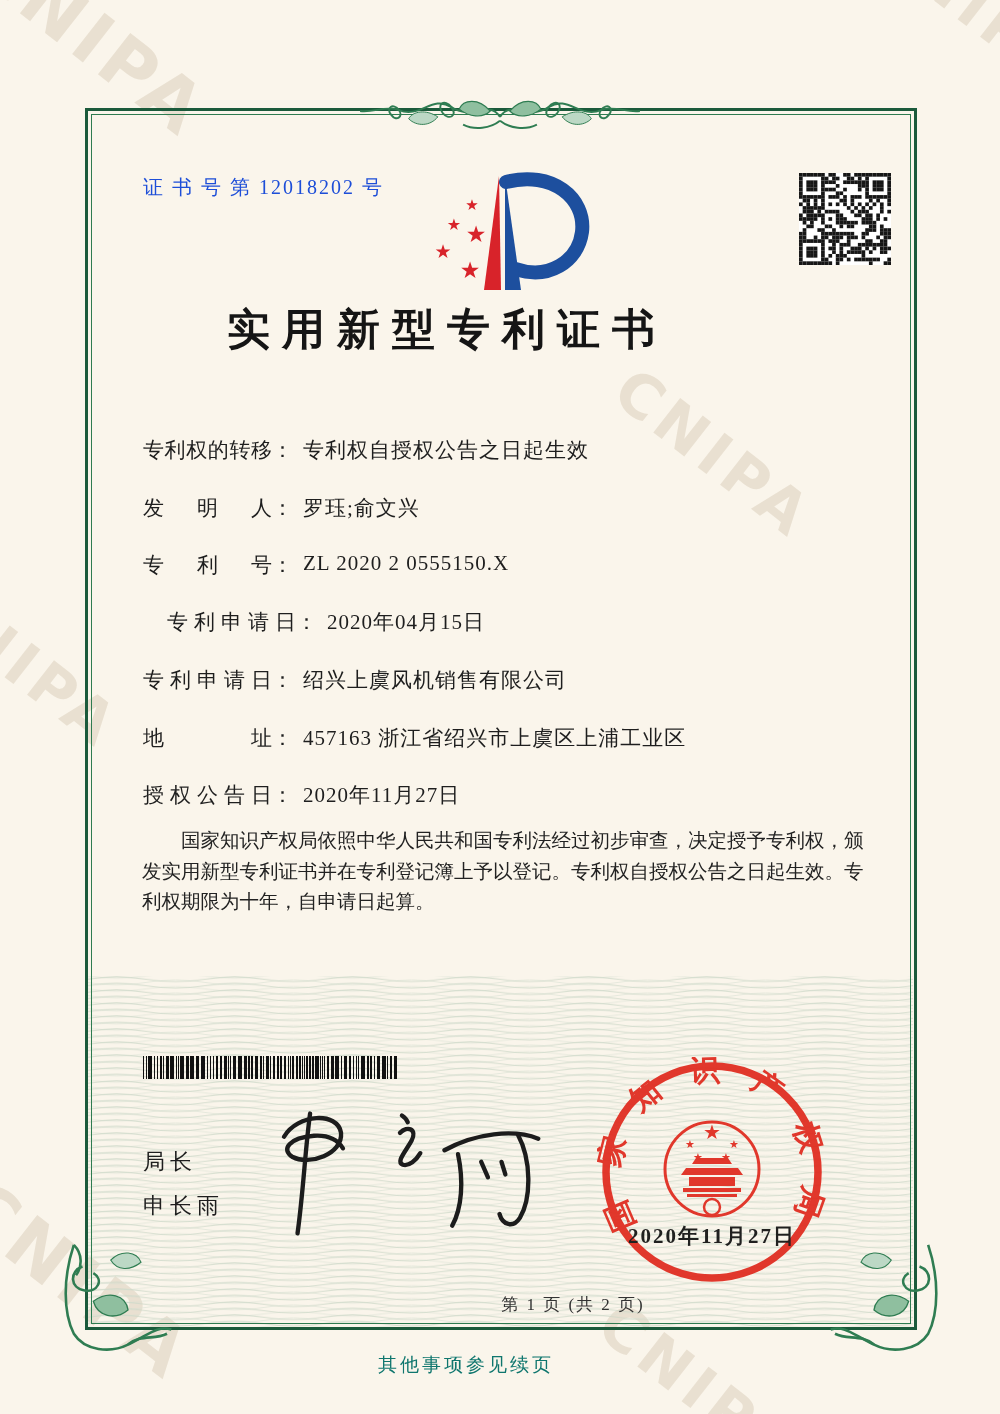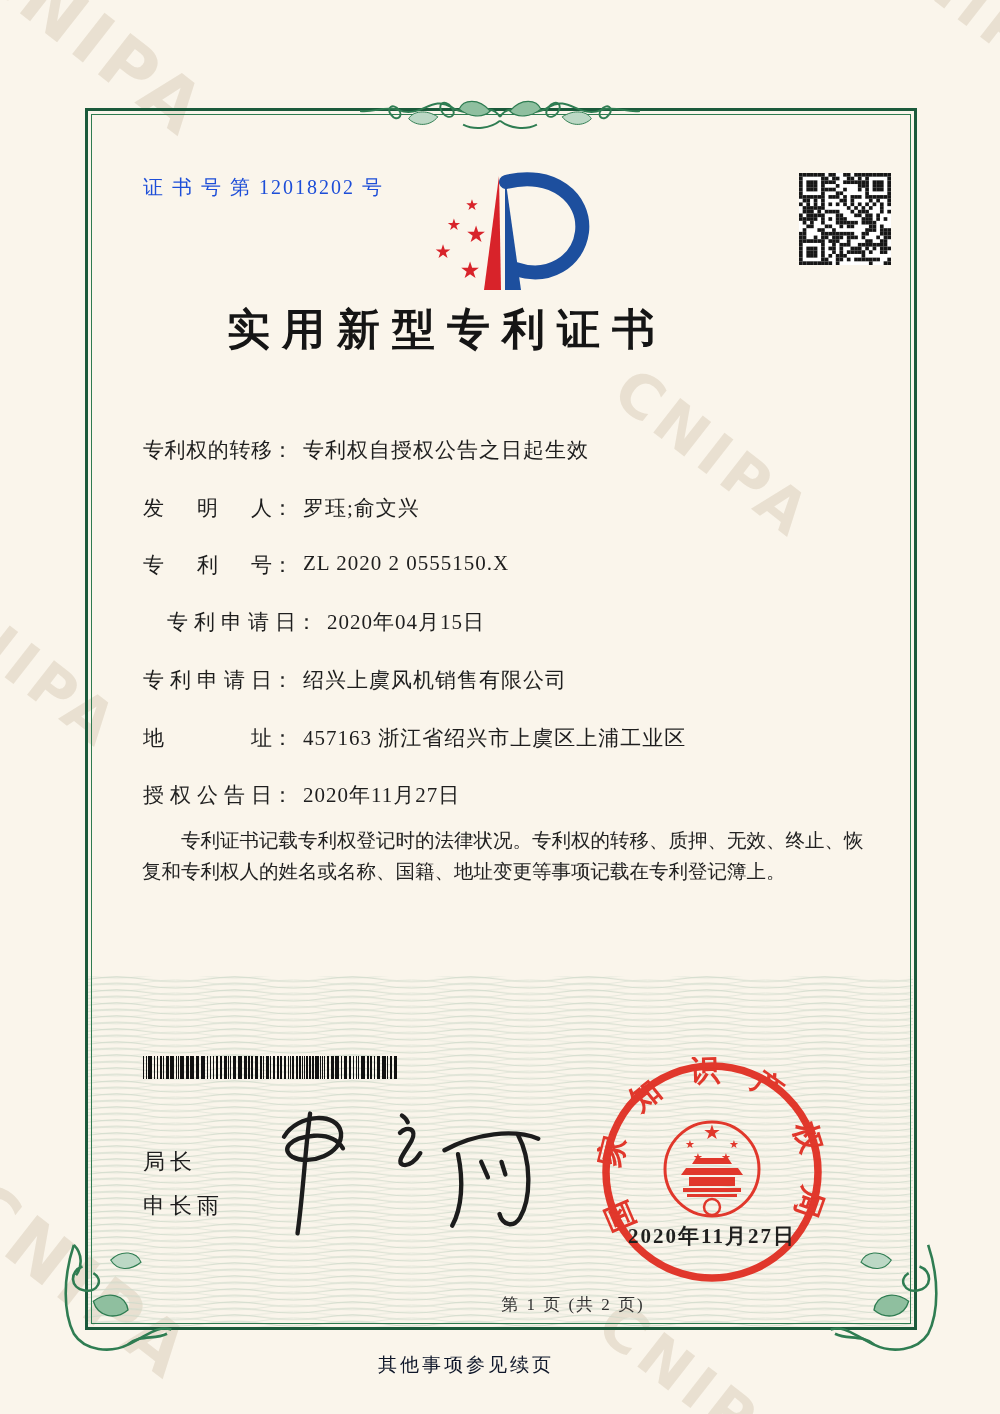--- a/index.html
+++ b/index.html
@@ -38,21 +38,21 @@
   .fcolon{display:inline-block;vertical-align:top;}
   .fvalue{display:inline-block;margin-left:10px;letter-spacing:1px;vertical-align:top;}
   .grant-no-block{position:absolute;left:372px;top:0;white-space:nowrap;}
   
   .paras{left:142px;top:826px;width:740px;font-size:19.5px;line-height:30.5px;color:#222;}
   .paras p{margin:0;text-indent:2em;}
   
   .signer{font-size:22px;letter-spacing:5px;color:#1e1e1e;}
   
   .pageinfo{left:85px;top:1293px;width:976px;text-align:center;font-size:17px;letter-spacing:2px;color:#333;}
-  .footer{left:85px;top:1352px;width:762px;text-align:center;font-size:19px;letter-spacing:3px;color:#0f172a;}
+  .footer{left:85px;top:1352px;width:762px;text-align:center;font-size:19px;letter-spacing:3px;color:#0f766e;}
   svg{display:block;}
 </style>
 </head>
 <body>
 
 <div class="wm" style="left:-45px;top:-5px;font-size:72px;">CNIPA</div>
 <div class="wm" style="left:858px;top:-30px;">CNIPA</div>
 <div class="wm" style="left:598px;top:418px;">CNIPA</div>
 <div class="wm" style="left:-95px;top:628px;">CNIPA</div>
 <div class="wm" style="left:-60px;top:1238px;font-size:72px;">CNIPA</div>
@@ -490,21 +490,21 @@
   <span class="flabel">专利申请日</span><span class="fcolon">：</span><span class="fvalue">绍兴上虞风机销售有限公司</span>
 </div>
 <div class="frow" style="top:724px;">
   <span class="flabel">地址</span><span class="fcolon">：</span><span class="fvalue">457163 浙江省绍兴市上虞区上浦工业区</span>
 </div>
 <div class="frow" style="top:781px;width:740px;">
   <span class="flabel">授权公告日</span><span class="fcolon">：</span><span class="fvalue">2020年11月27日</span>
 </div>
 
 <div class="abs paras">
-  <p>专利证书记载专利权登记时的法律状况。专利权的转移、质押、无效、终止、恢复和专利权人的姓名或名称、国籍、地址变更等事项记载在专利登记簿上。</p>
+  <p>国家知识产权局依照中华人民共和国专利法经过初步审查，决定授予专利权，颁发实用新型专利证书并在专利登记簿上予以登记。专利权自授权公告之日起生效。专利权期限为十年，自申请日起算。</p>
 </div>
 
 <svg class="abs" style="left:143px;top:1056px;" id="barcode" width="258" height="23" viewBox="0 0 258 23">
     <rect x="0" y="0" width="1" height="23" fill="#111"></rect>
     <rect x="3" y="0" width="1" height="23" fill="#111"></rect>
     <rect x="5" y="0" width="4" height="23" fill="#111"></rect>
     <rect x="11" y="0" width="1" height="23" fill="#111"></rect>
     <rect x="14" y="0" width="1" height="23" fill="#111"></rect>
     <rect x="17" y="0" width="2" height="23" fill="#111"></rect>
     <rect x="20" y="0" width="1" height="23" fill="#111"></rect>

